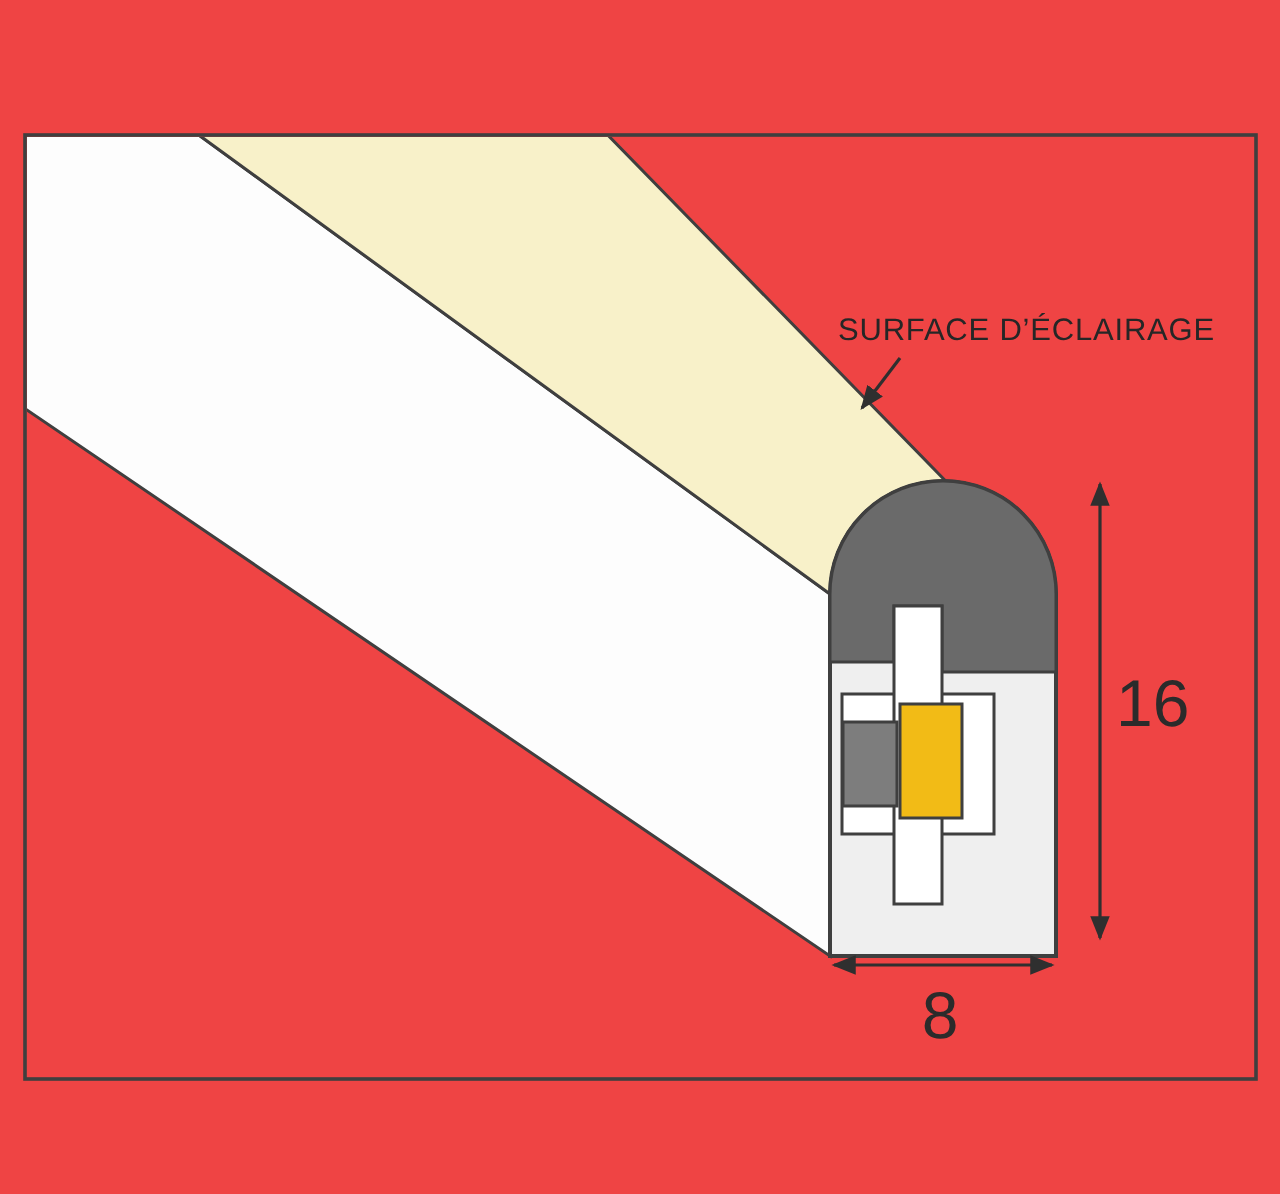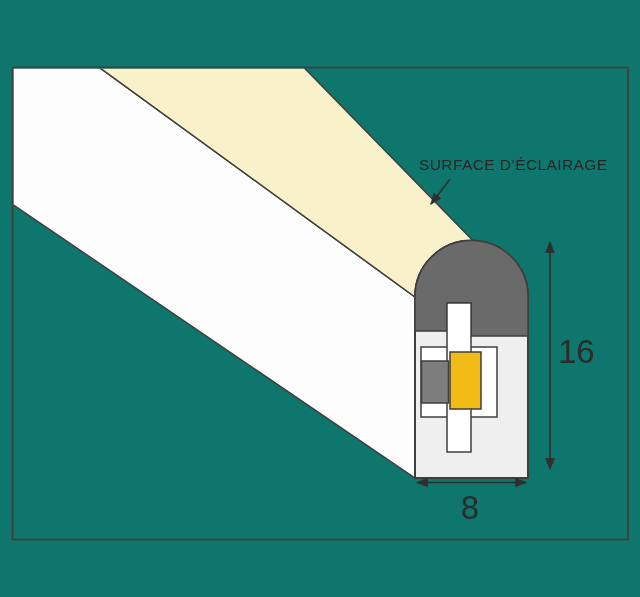--- a/index.html
+++ b/index.html
@@ -1,17 +1,17 @@
 <!DOCTYPE html>
 <html><head>
 <meta charset="utf-8">
 <style>
   html, body { margin: 0; padding: 0; background: #ffffff; }
   .figure-wrap {
-    width: 640px; height: 597px; position: relative; background: #0f766e;
+    width: 640px; height: 597px; position: relative; background: #ef4444;
     font-family: "Liberation Sans", sans-serif;
   }
   svg { display: block; }
   .dim-text {
     font-family: "Liberation Sans", sans-serif;
     font-size: 33px;
     fill: #2b2b2b;
   }
   .label-text {
     font-family: "Liberation Sans", sans-serif;

